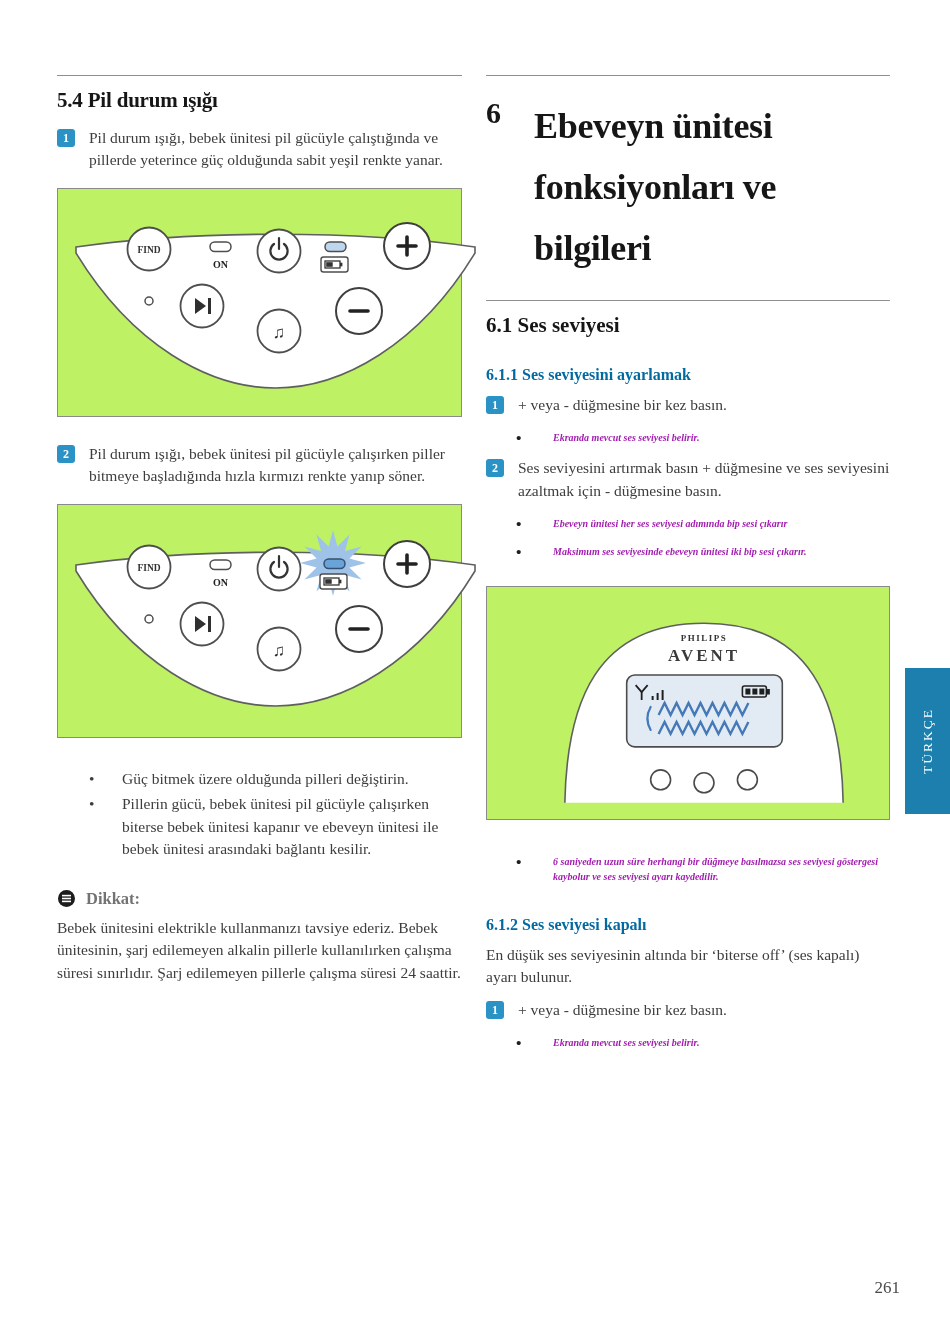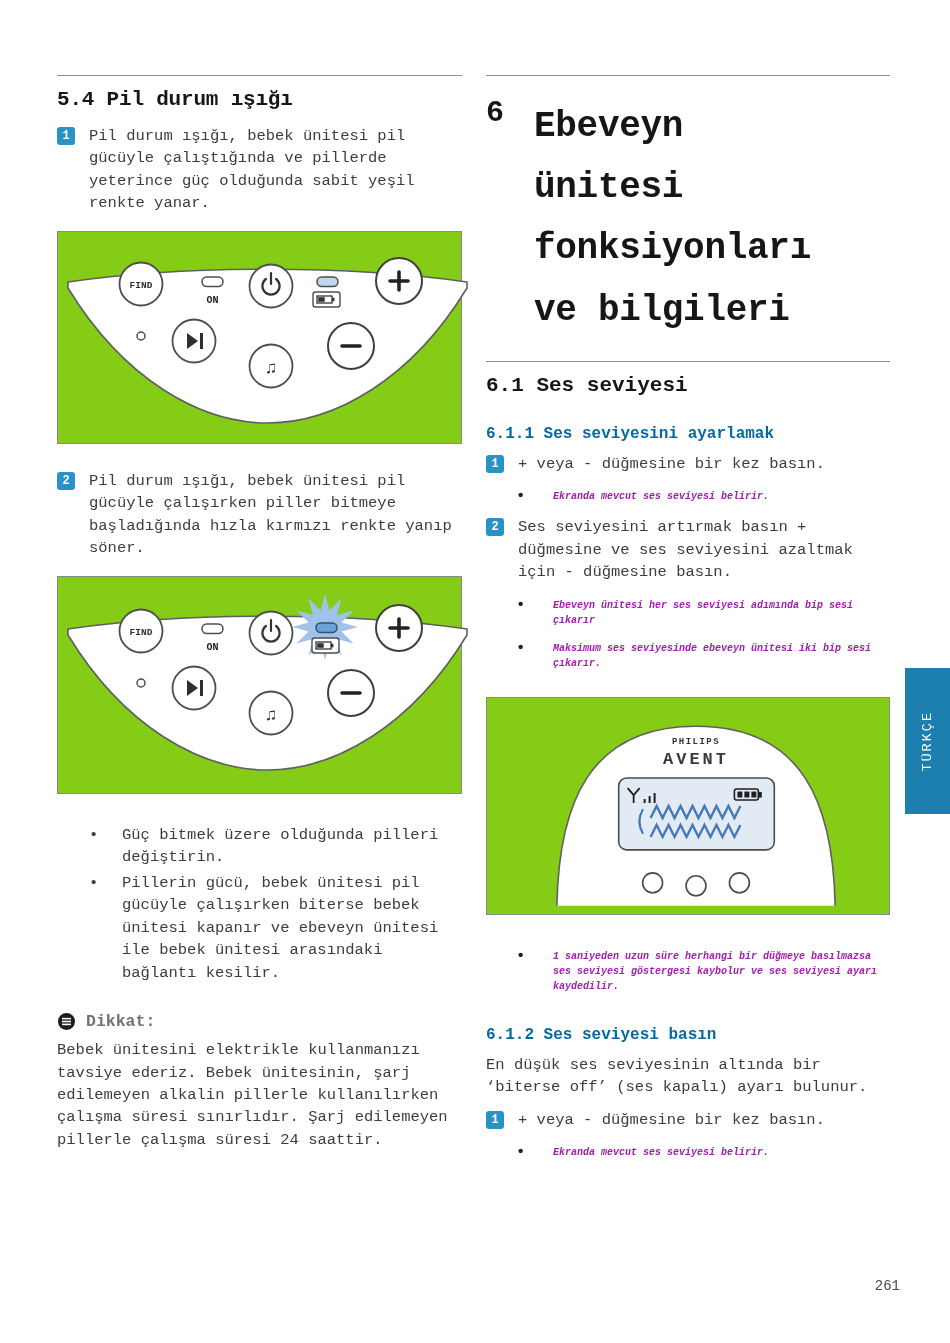--- a/index.html
+++ b/index.html
@@ -1,34 +1,34 @@
 <!DOCTYPE html>
 <html><head>
 <meta charset="utf-8">
 <style>
   html,body { margin:0; padding:0; background:#ffffff; }
   .page {
     position:relative; width:950px; height:1343px; background:#fff;
-    font-family:Liberation Mono, monospace; color:#3d3d3d; overflow:hidden;
+    font-family:Liberation Serif, serif; color:#3d3d3d; overflow:hidden;
   }
   .col { position:absolute; top:75px; border-top:1px solid #8f8f8f; padding-top:8px; }
   .col.left  { left:57px;  width:405px; }
   .col.right { left:486px; width:404px; }
 
   .section-title { font-size:21px; font-weight:700; color:#161616; margin:4px 0 14px; letter-spacing:-0.2px; }
 
   .step { display:flex; align-items:flex-start; margin:0 0 10px; }
   .badge {
     flex:0 0 18px; width:18px; height:18px; border-radius:3px;
     background:#2b92c5; color:#fff; font-size:12px; font-weight:700;
     line-height:18px; text-align:center; margin-right:14px; margin-top:2px;
   }
   .body { margin:0; font-size:15.5px; line-height:1.45; color:#3d3d3d; }
 
-  figure.figure { border:1px solid #8a8a8a; margin:16px 0 0 0; padding:8px; background:#84cc16; }
+  figure.figure { border:1px solid #8a8a8a; margin:16px 0 0 0; padding:16px; background:#bef264; }
   figure.figure svg { display:block; }
 
   .bullets { list-style:none; margin:30px 0 0 32px; padding:0; }
   .bullets li { display:flex; margin-bottom:3px; }
   .bullets .dot { flex:0 0 33px; color:#3d3d3d; font-size:15.5px; line-height:1.45; }
 
   .note-head { display:flex; align-items:center; margin:28px 0 8px; }
   .note-head .nicon { margin-right:10px; }
   .note-title { font-size:16.5px; font-weight:700; color:#737373; }
 
@@ -43,21 +43,21 @@
   .result-row { display:flex; margin:0 0 5px 30px; }
   .result-row .dot { flex:0 0 33px; color:#1f1f1f; font-size:15.5px; line-height:1.5; font-weight:700; }
   .result-text { margin:4px; font-size:10px; line-height:1.5; color:#a21caf; font-style:italic; font-weight:700; }
 
   .lang-tab {
     position:absolute; left:905px; top:668px; width:45px; height:146px;
     background:#1c7fad; color:#fff; display:flex; align-items:center; justify-content:center;
   }
   .lang-tab span { writing-mode:vertical-rl; transform:rotate(180deg); font-size:13.5px; letter-spacing:2px; }
 
-  .page-num { position:absolute; left:842px; top:1278px; width:58px; text-align:right; font-size:14px; color:#4a4a4a; }
+  .page-num { position:absolute; left:842px; top:1278px; width:58px; text-align:right; font-size:17px; color:#4a4a4a; }
 
   .mt26 { margin-top:26px; }
 </style>
 </head>
 <body>
 
 <div class="page">
 
   <div class="col left">
     <h2 class="section-title">5.4 Pil durum ışığı</h2>
@@ -237,24 +237,24 @@
           <path d="M156 131 L162 119 L168 131 L174 119 L180 131 L186 119 L192 131 L198 119 L204 131 L210 119 L216 131 L222 119 L228 131 L234 119 L240 131 L246 119" fill="none" stroke="#4579b8" stroke-width="2.4"></path>
         </g>
         <circle cx="158" cy="177" r="10" fill="#fff" stroke="#4a4a4a" stroke-width="1.6"></circle>
         <circle cx="201.5" cy="180" r="10" fill="#fff" stroke="#4a4a4a" stroke-width="1.6"></circle>
         <circle cx="245" cy="177" r="10" fill="#fff" stroke="#4a4a4a" stroke-width="1.6"></circle>
       </svg>
     </figure>
 
     <div class="result-row" style="margin-top:30px;">
       <span class="dot">•</span>
-      <p class="result-text">1 saniyeden uzun süre herhangi bir düğmeye basılmazsa ses seviyesi göstergesi kaybolur ve ses seviyesi ayarı kaydedilir.</p>
-    </div>
-
-    <h3 class="sub3-title">6.1.2 Ses seviyesi basın</h3>
+      <p class="result-text">6 saniyeden uzun süre herhangi bir düğmeye basılmazsa ses seviyesi göstergesi kaybolur ve ses seviyesi ayarı kaydedilir.</p>
+    </div>
+
+    <h3 class="sub3-title">6.1.2 Ses seviyesi kapalı</h3>
     <p class="body">En düşük ses seviyesinin altında bir ‘biterse off’ (ses kapalı) ayarı bulunur.</p>
 
     <div class="step" style="margin-top:10px;">
       <span class="badge">1</span>
       <p class="body">+ veya - düğmesine bir kez basın.</p>
     </div>
     <div class="result-row">
       <span class="dot">•</span>
       <p class="result-text">Ekranda mevcut ses seviyesi belirir.</p>
     </div>

